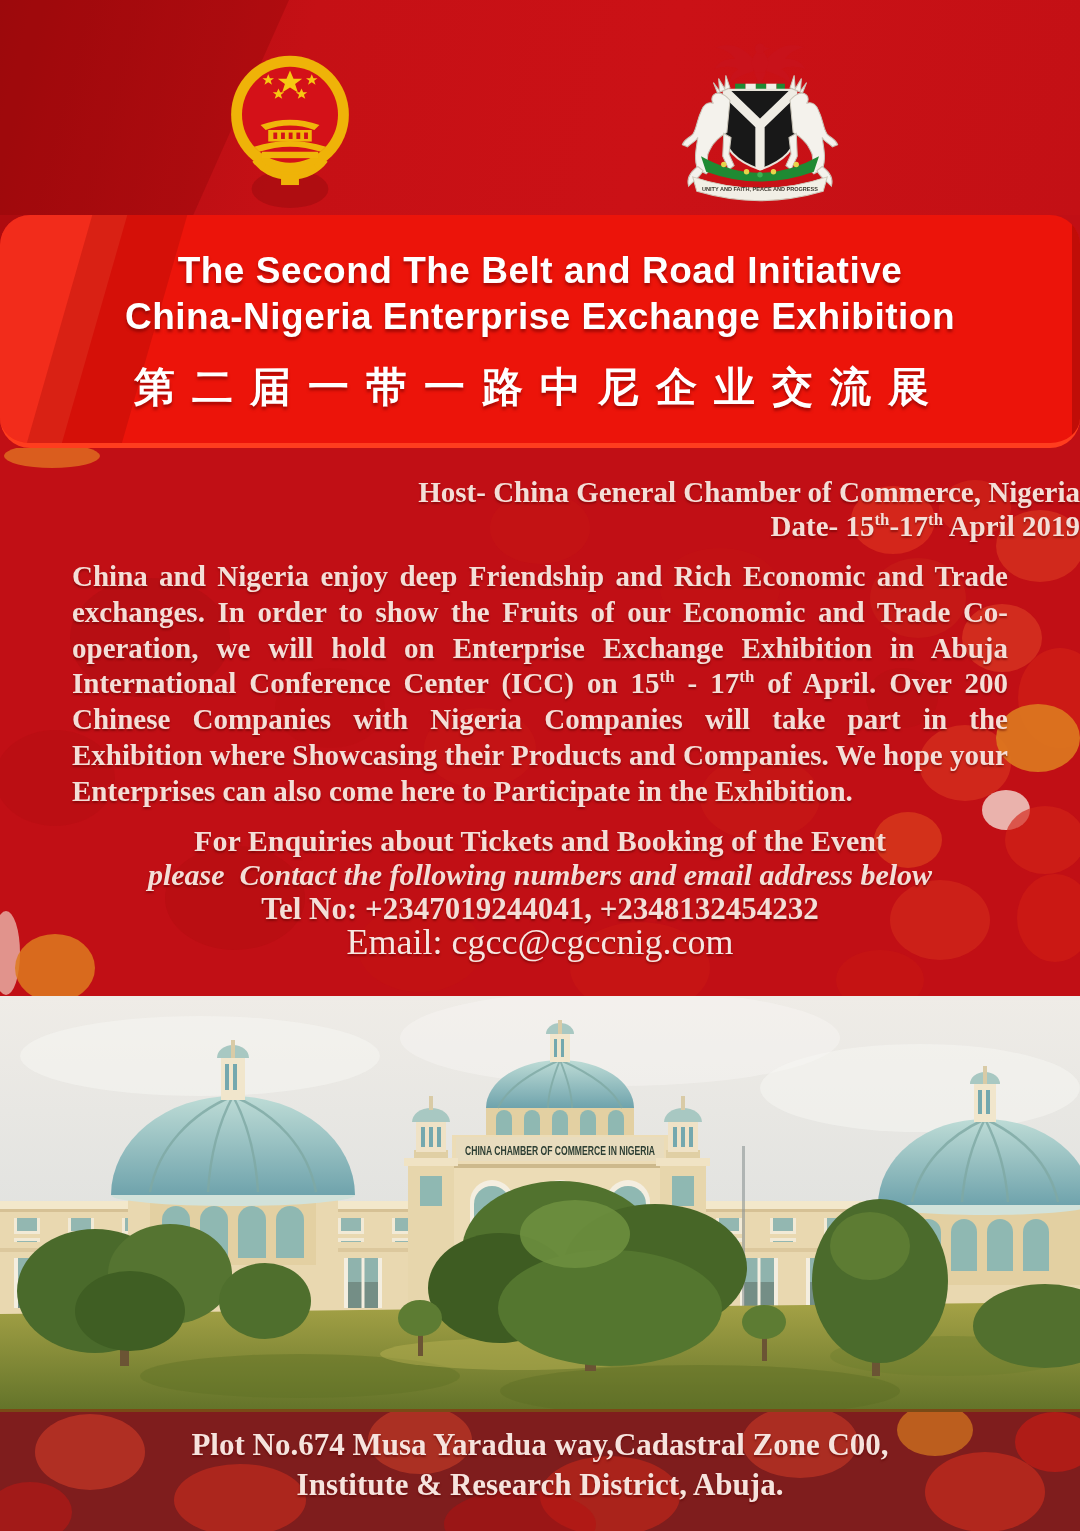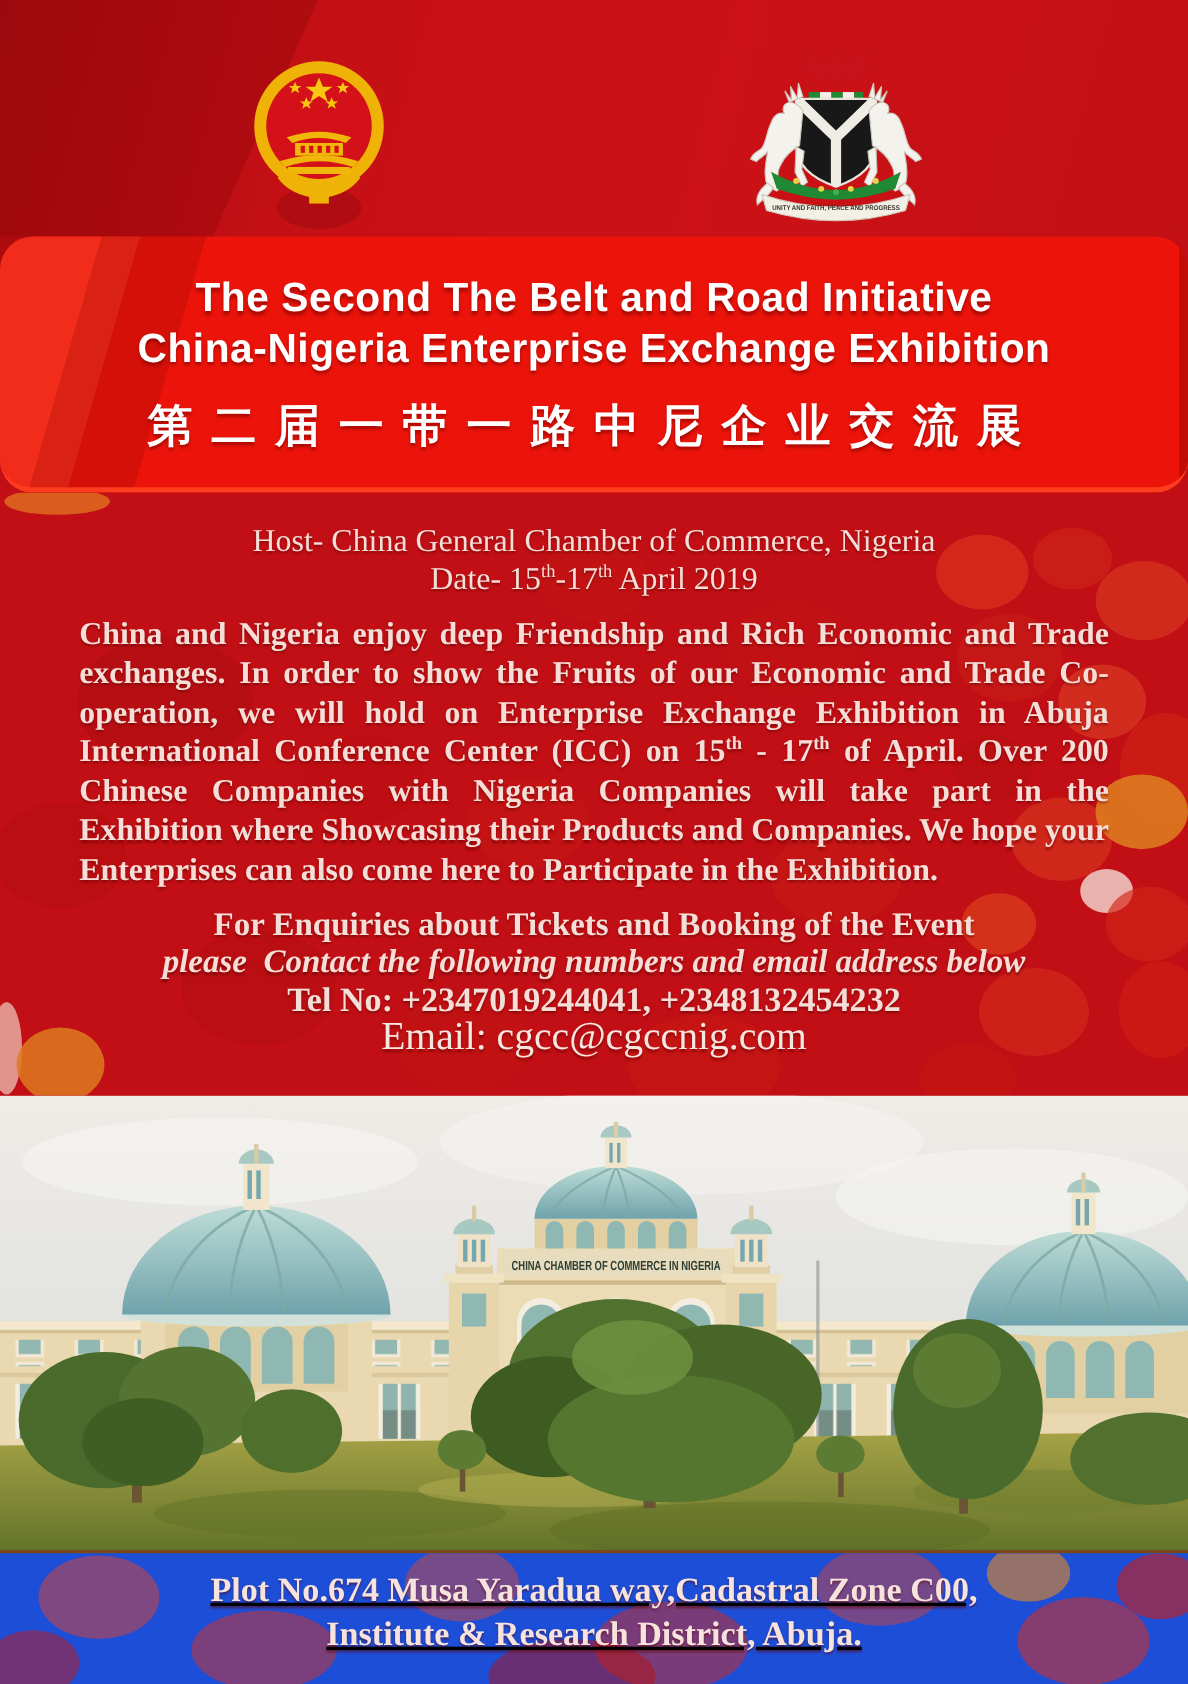--- a/index.html
+++ b/index.html
@@ -26,41 +26,41 @@
   .title-text{position:relative;text-align:center;padding-top:33px;
               font-family:"Liberation Sans",sans-serif;font-weight:700;color:#ffffff;
               text-shadow:0 3px 3px rgba(110,0,0,.55);}
   .title-line{font-size:37px;line-height:46px;letter-spacing:.5px;}
   .title-zh{margin-top:22px;font-size:41px;line-height:50px;letter-spacing:17px;font-weight:700;}
 
   
   .info-band{position:absolute;left:0;top:448px;width:1080px;height:548px;background:#c10f15;}
   .info-band .texture{position:absolute;left:0;top:0;}
   .info-content{position:relative;color:#f4ded7;}
-  .host-line,.date-line{text-align:center;font-weight:400;font-size:29px;line-height:34px;
+  .host-line,.date-line{text-align:right;font-weight:700;font-size:29px;line-height:34px;
               text-shadow:0 2px 2px rgba(90,0,0,.5);}
   .host-line{padding-top:27px;}
   .sup{font-size:.58em;vertical-align:super;line-height:0;}
   .body-par{margin:16px 72px 0;font-size:29px;line-height:35.8px;font-weight:700;
             text-align:justify;text-shadow:0 2px 2px rgba(90,0,0,.5);}
   .contact-1{margin-top:14px;text-align:center;font-weight:700;font-size:30px;line-height:34px;
              text-shadow:0 2px 2px rgba(90,0,0,.5);}
   .contact-2{text-align:center;font-weight:700;font-size:30px;line-height:34px;white-space:pre-wrap;
              text-shadow:0 2px 2px rgba(90,0,0,.5);font-style:italic;}
   .contact-tel{text-align:center;font-weight:700;font-size:31px;line-height:34px;
              text-shadow:0 2px 2px rgba(90,0,0,.5);}
   .contact-email{text-align:center;font-weight:400;font-size:36px;line-height:32px;color:#f6e6e0;
              text-shadow:0 2px 2px rgba(90,0,0,.5);}
 
   
   .photo-band{position:absolute;left:0;top:996px;width:1080px;height:413px;border-radius:23px;}
 
   
-  .bottom-band{position:absolute;left:0;top:1409px;width:1080px;height:122px;background:#1d4ed8;overflow:hidden;
-               border-top:3px solid #7a4a16;box-sizing:border-box;text-decoration:underline;}
+  .bottom-band{position:absolute;left:0;top:1409px;width:1080px;height:122px;background:#7f1d1d;overflow:hidden;
+               border-top:3px solid #7a4a16;box-sizing:border-box;}
   .bottom-band .texture{position:absolute;left:0;top:0;}
   .address{position:relative;text-align:center;color:#f6e3dd;font-weight:700;font-size:31px;line-height:40px;
            padding-top:13px;text-shadow:0 2px 2px rgba(90,0,0,.55);}
 </style>
 </head>
 <body>
 
 <div class="poster">
 
   <header class="top-band">

